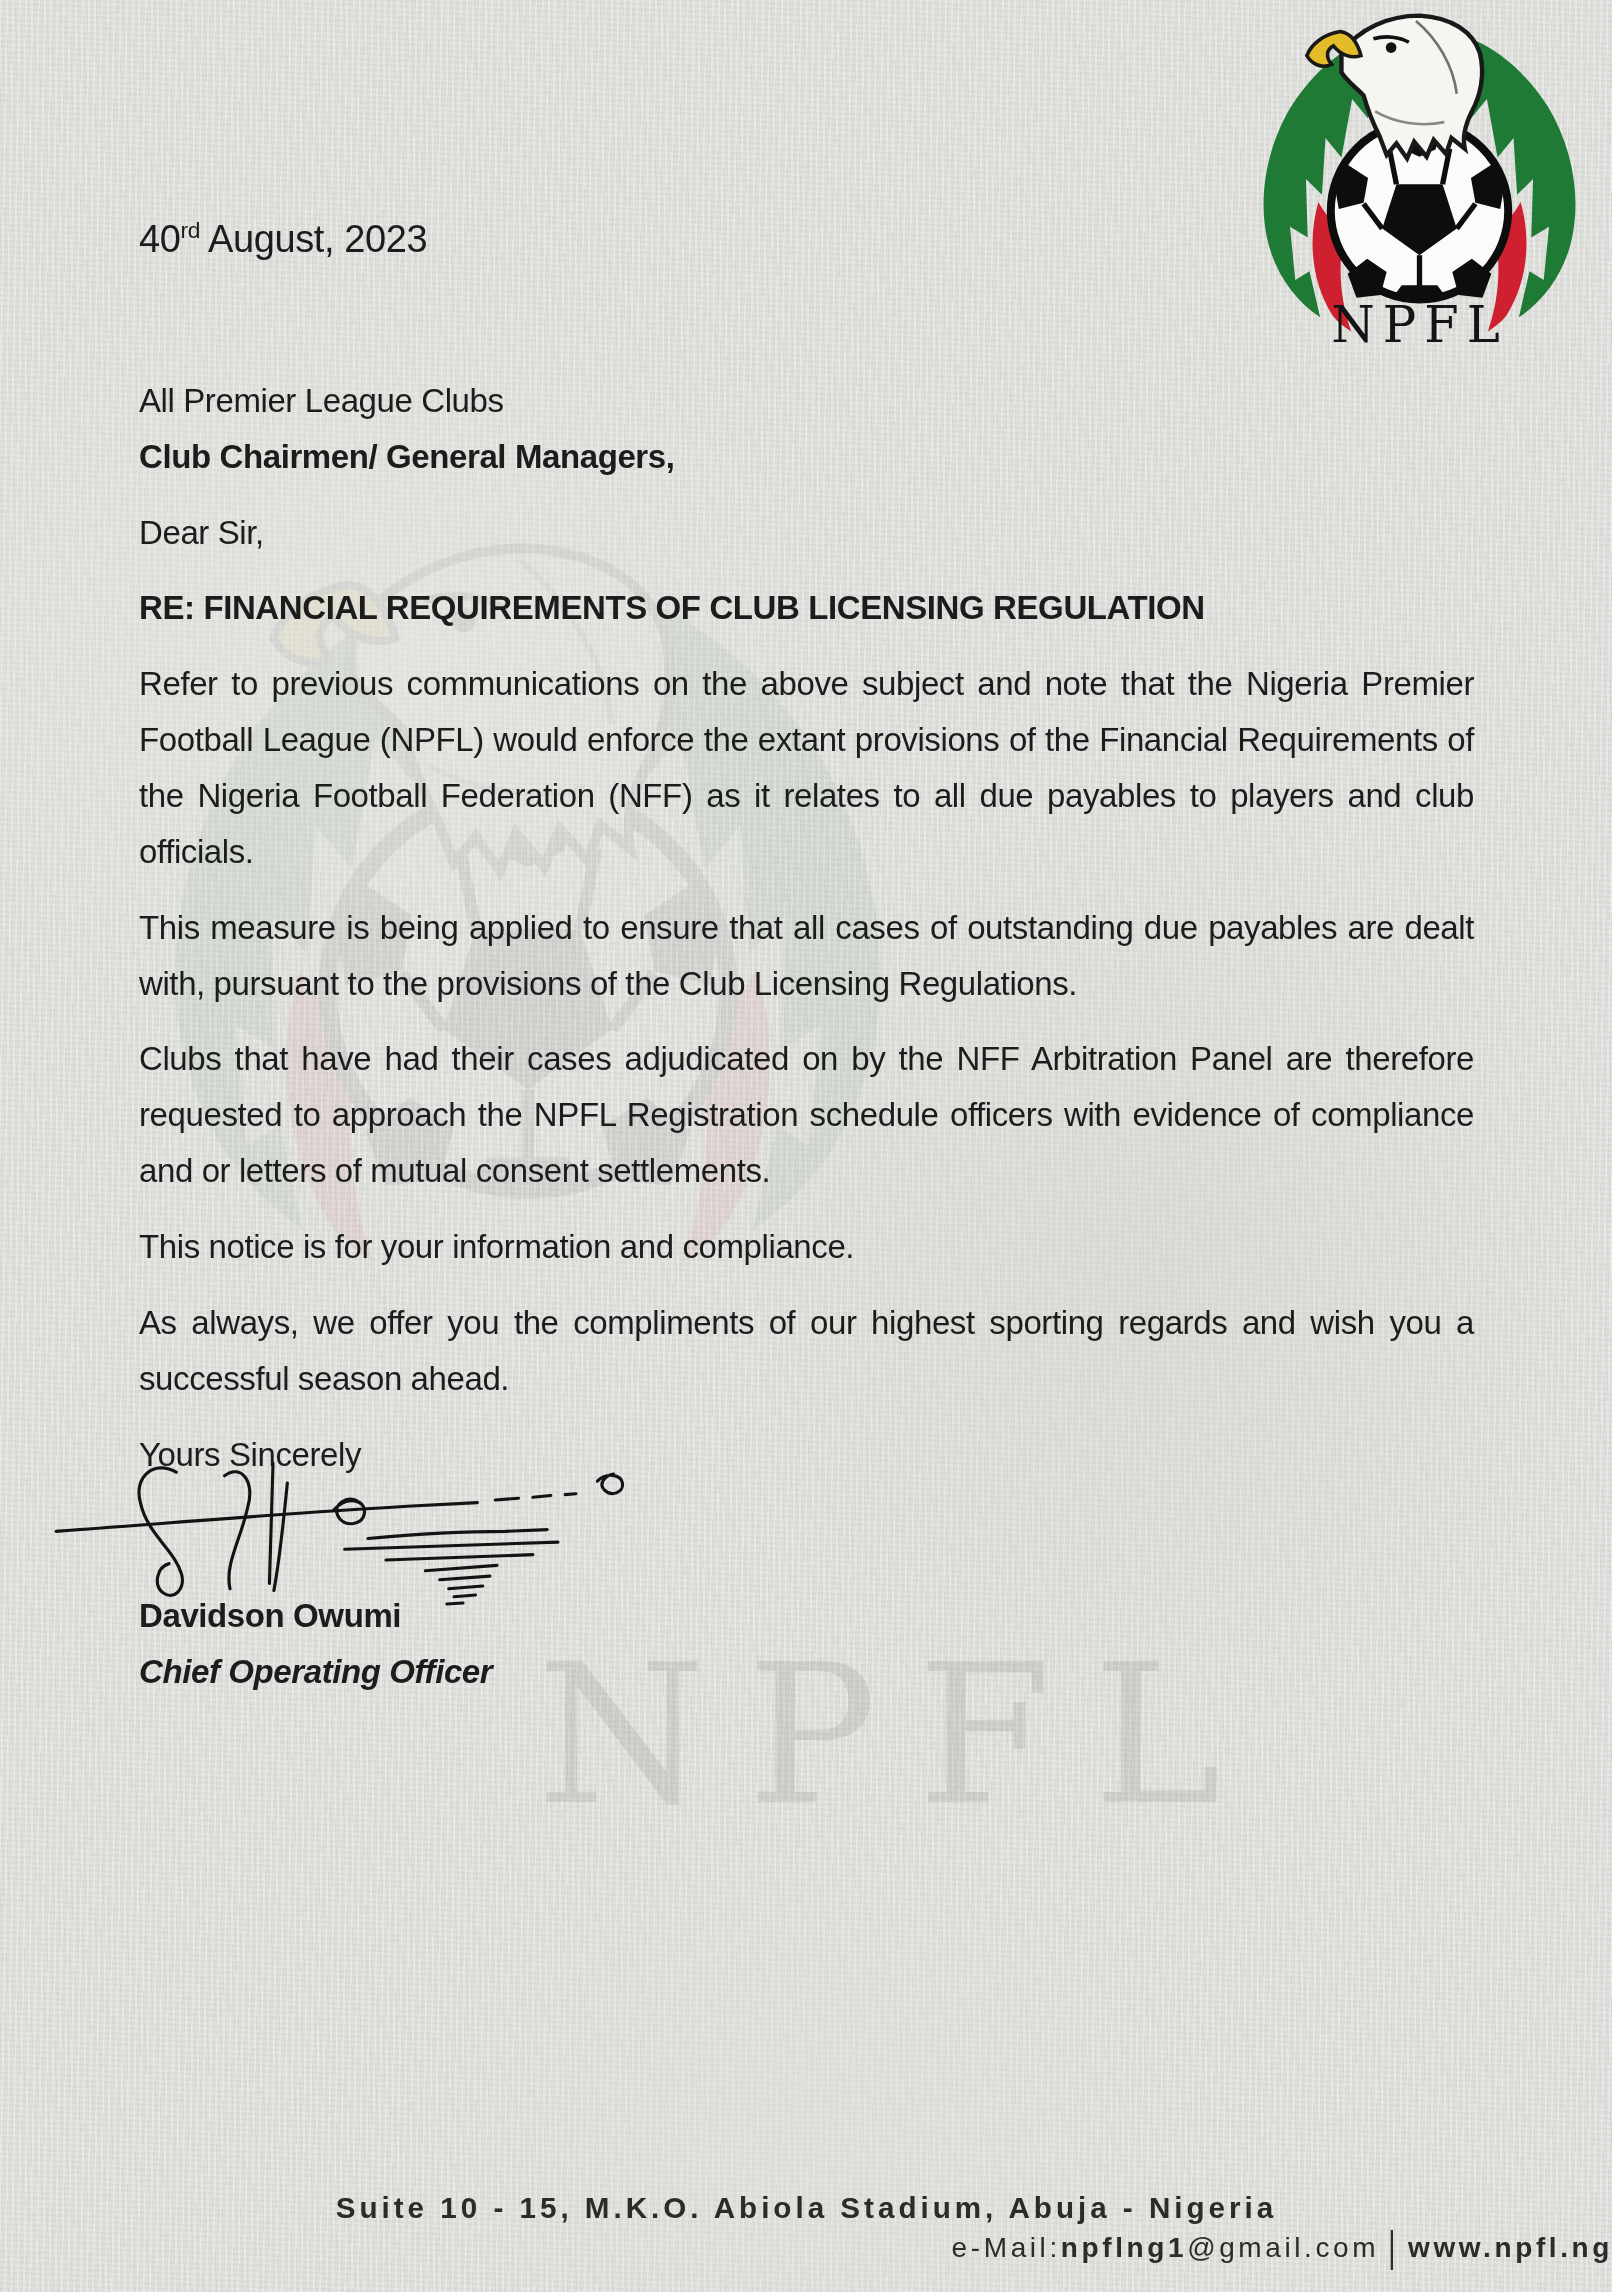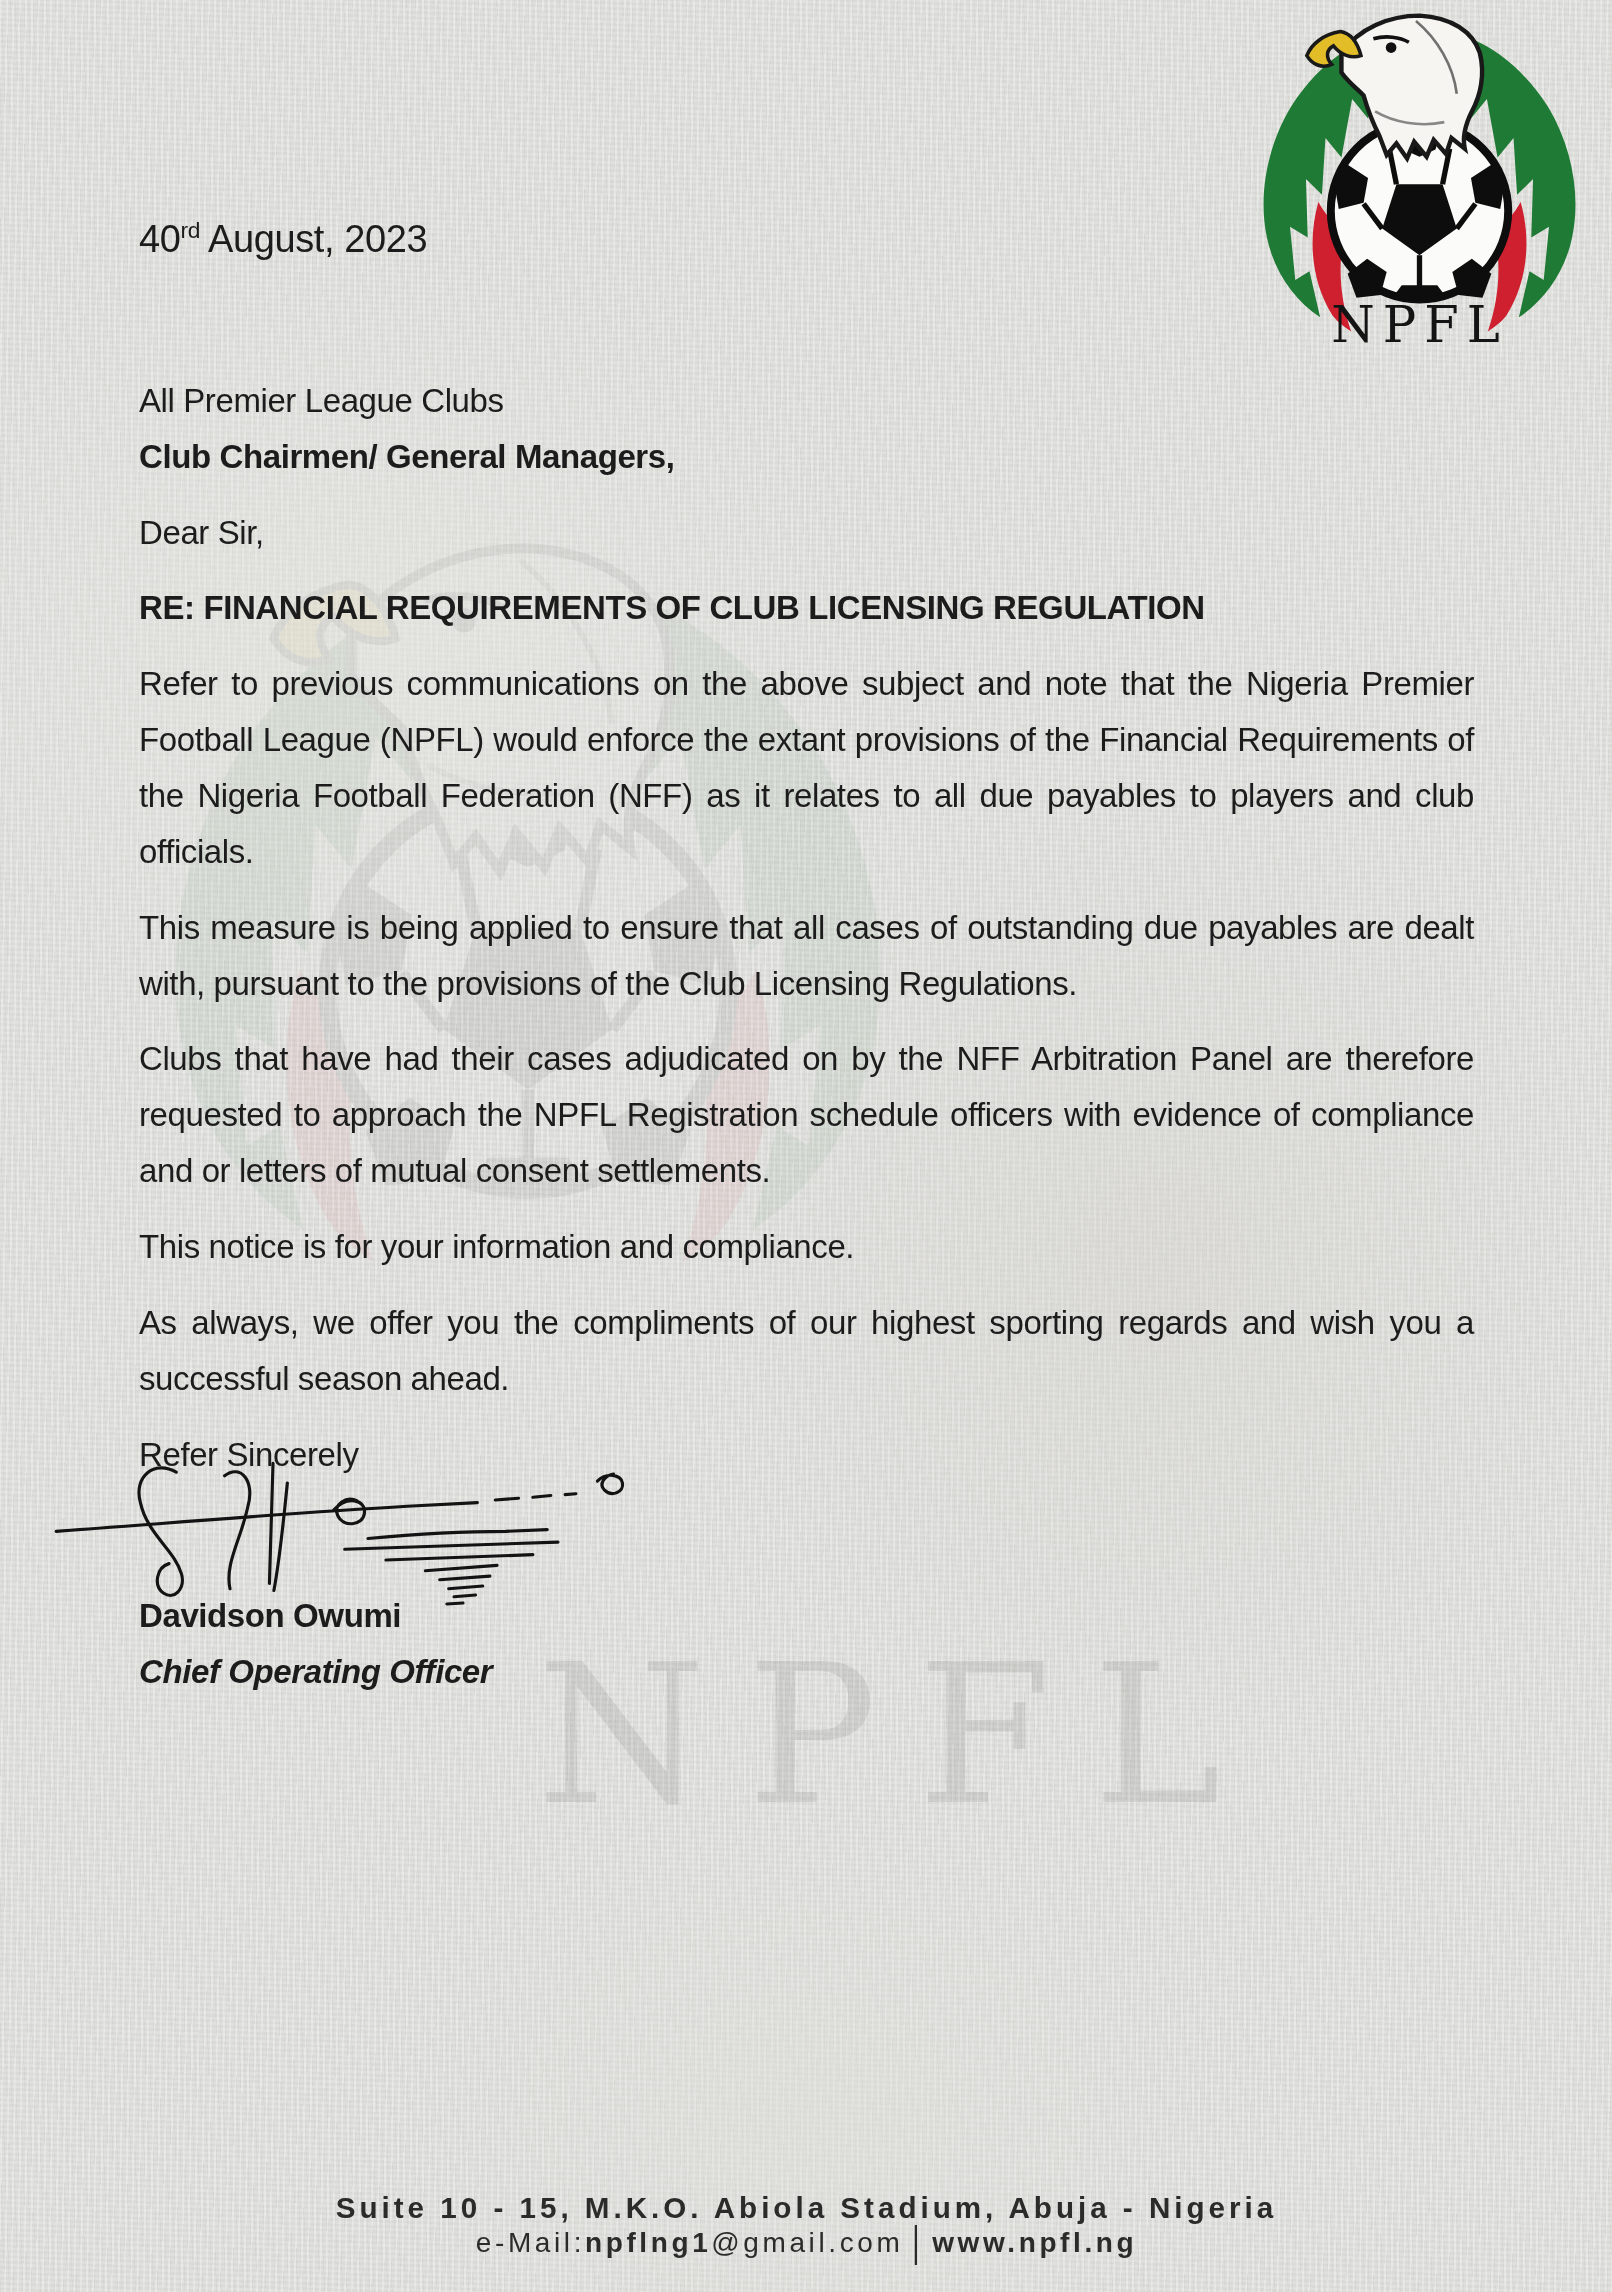--- a/index.html
+++ b/index.html
@@ -47,21 +47,21 @@
   .signer-title{margin:0;font-weight:bold;font-style:italic;}
   
   .footer{
     position:absolute;left:0;top:2189px;width:1613px;
     text-align:center;color:#2b2b29;
   }
   .footer-line1{
     font-size:29.6px;font-weight:bold;letter-spacing:4px;line-height:38px;
   }
   .footer-line2{
-    font-size:28px;letter-spacing:3.6px;line-height:32px;font-weight:400;
+    font-size:28px;letter-spacing:3.6px;line-height:42px;font-weight:400;text-align:right;
   }
   .footer-line2 .fb{font-weight:bold;}
   .footer-divider{
     display:inline-block;transform:scaleY(1.55) translateY(-0.9px);
     font-weight:400;padding:0 9px;
   }
 </style>
 </head>
 <body>
 
@@ -128,21 +128,21 @@
     <p class="block first-block bold">Club Chairmen/ General Managers,</p>
     <p class="block">Dear Sir,</p>
     <p class="block bold">RE: FINANCIAL REQUIREMENTS OF CLUB LICENSING REGULATION</p>
 
     <p class="para">Refer to previous communications on the above subject and note that the Nigeria Premier Football League (NPFL) would enforce the extant provisions of the Financial Requirements of the Nigeria Football Federation (NFF) as it relates to all due payables to players and club officials.</p>
     <p class="para">This measure is being applied to ensure that all cases of outstanding due payables are dealt with, pursuant to the provisions of the Club Licensing Regulations.</p>
     <p class="para">Clubs that have had their cases adjudicated on by the NFF Arbitration Panel are therefore requested to approach the NPFL Registration schedule officers with evidence of compliance and or letters of mutual consent settlements.</p>
     <p class="para">This notice is for your information and compliance.</p>
     <p class="para">As always, we offer you the compliments of our highest sporting regards and wish you a successful season ahead.</p>
 
-    <p class="closing">Refer Sincerely</p>
+    <p class="closing">Yours Sincerely</p>
 
     <svg class="signature-svg" width="681" height="157" viewBox="0 0 760 175">
       <g stroke="#131313" stroke-width="3.5" fill="none" stroke-linecap="round" stroke-linejoin="round">
         <path d="M142,18 C118,4 94,22 102,52 C110,88 140,104 148,132 C152,148 140,161 128,153 C116,145 120,124 134,120"></path>
         <path d="M196,22 C214,8 230,28 222,56 C214,94 196,120 202,148"></path>
         <path d="M250,8 L246,142"></path>
         <path d="M266,30 C262,70 258,112 251,150"></path>
         <path d="M8,84 C120,76 260,64 400,56 L478,52"></path>
         <path d="M318,60 C332,44 354,48 352,64 C350,78 328,80 322,66 C317,54 332,44 344,50"></path>
         <path d="M498,49 L524,47"></path>

